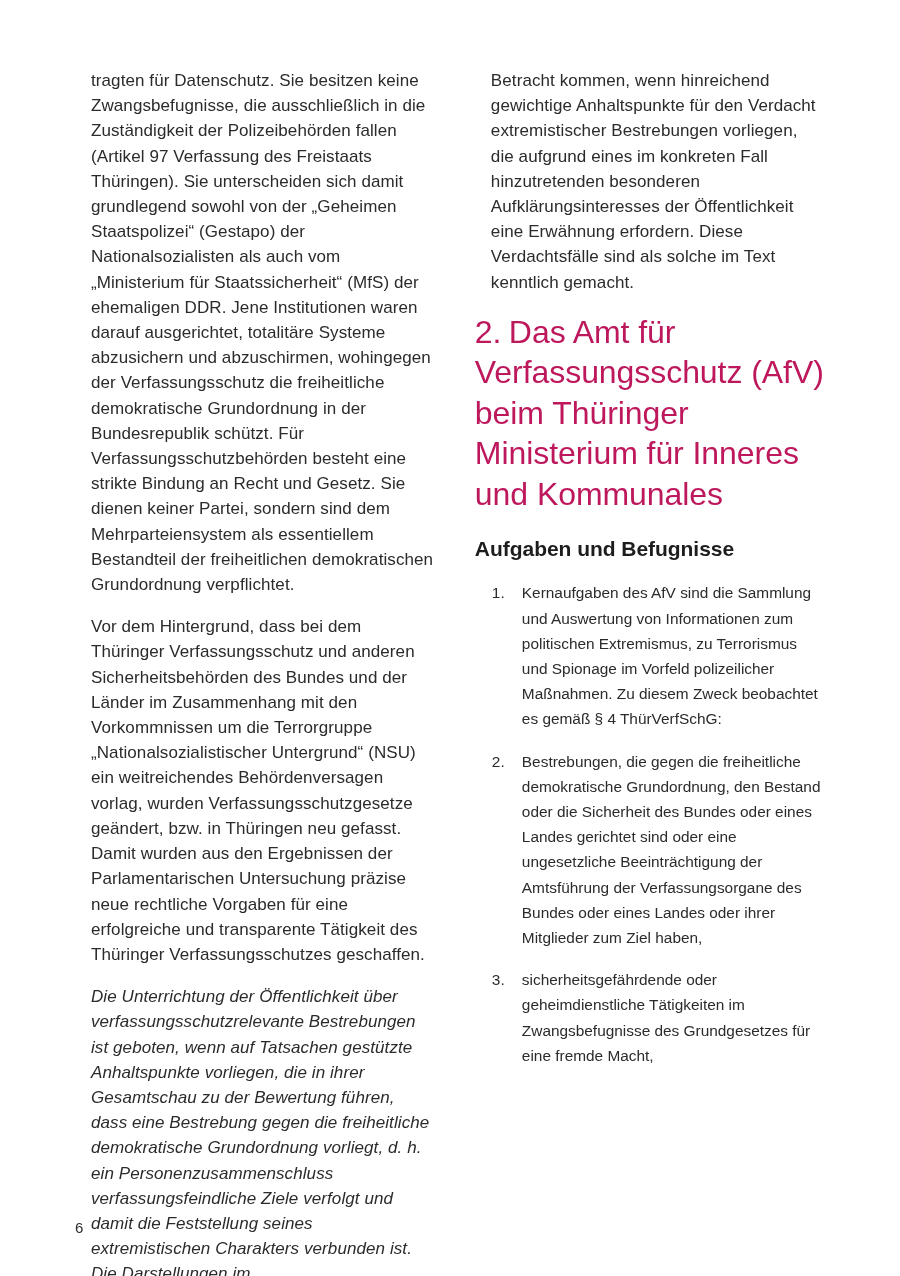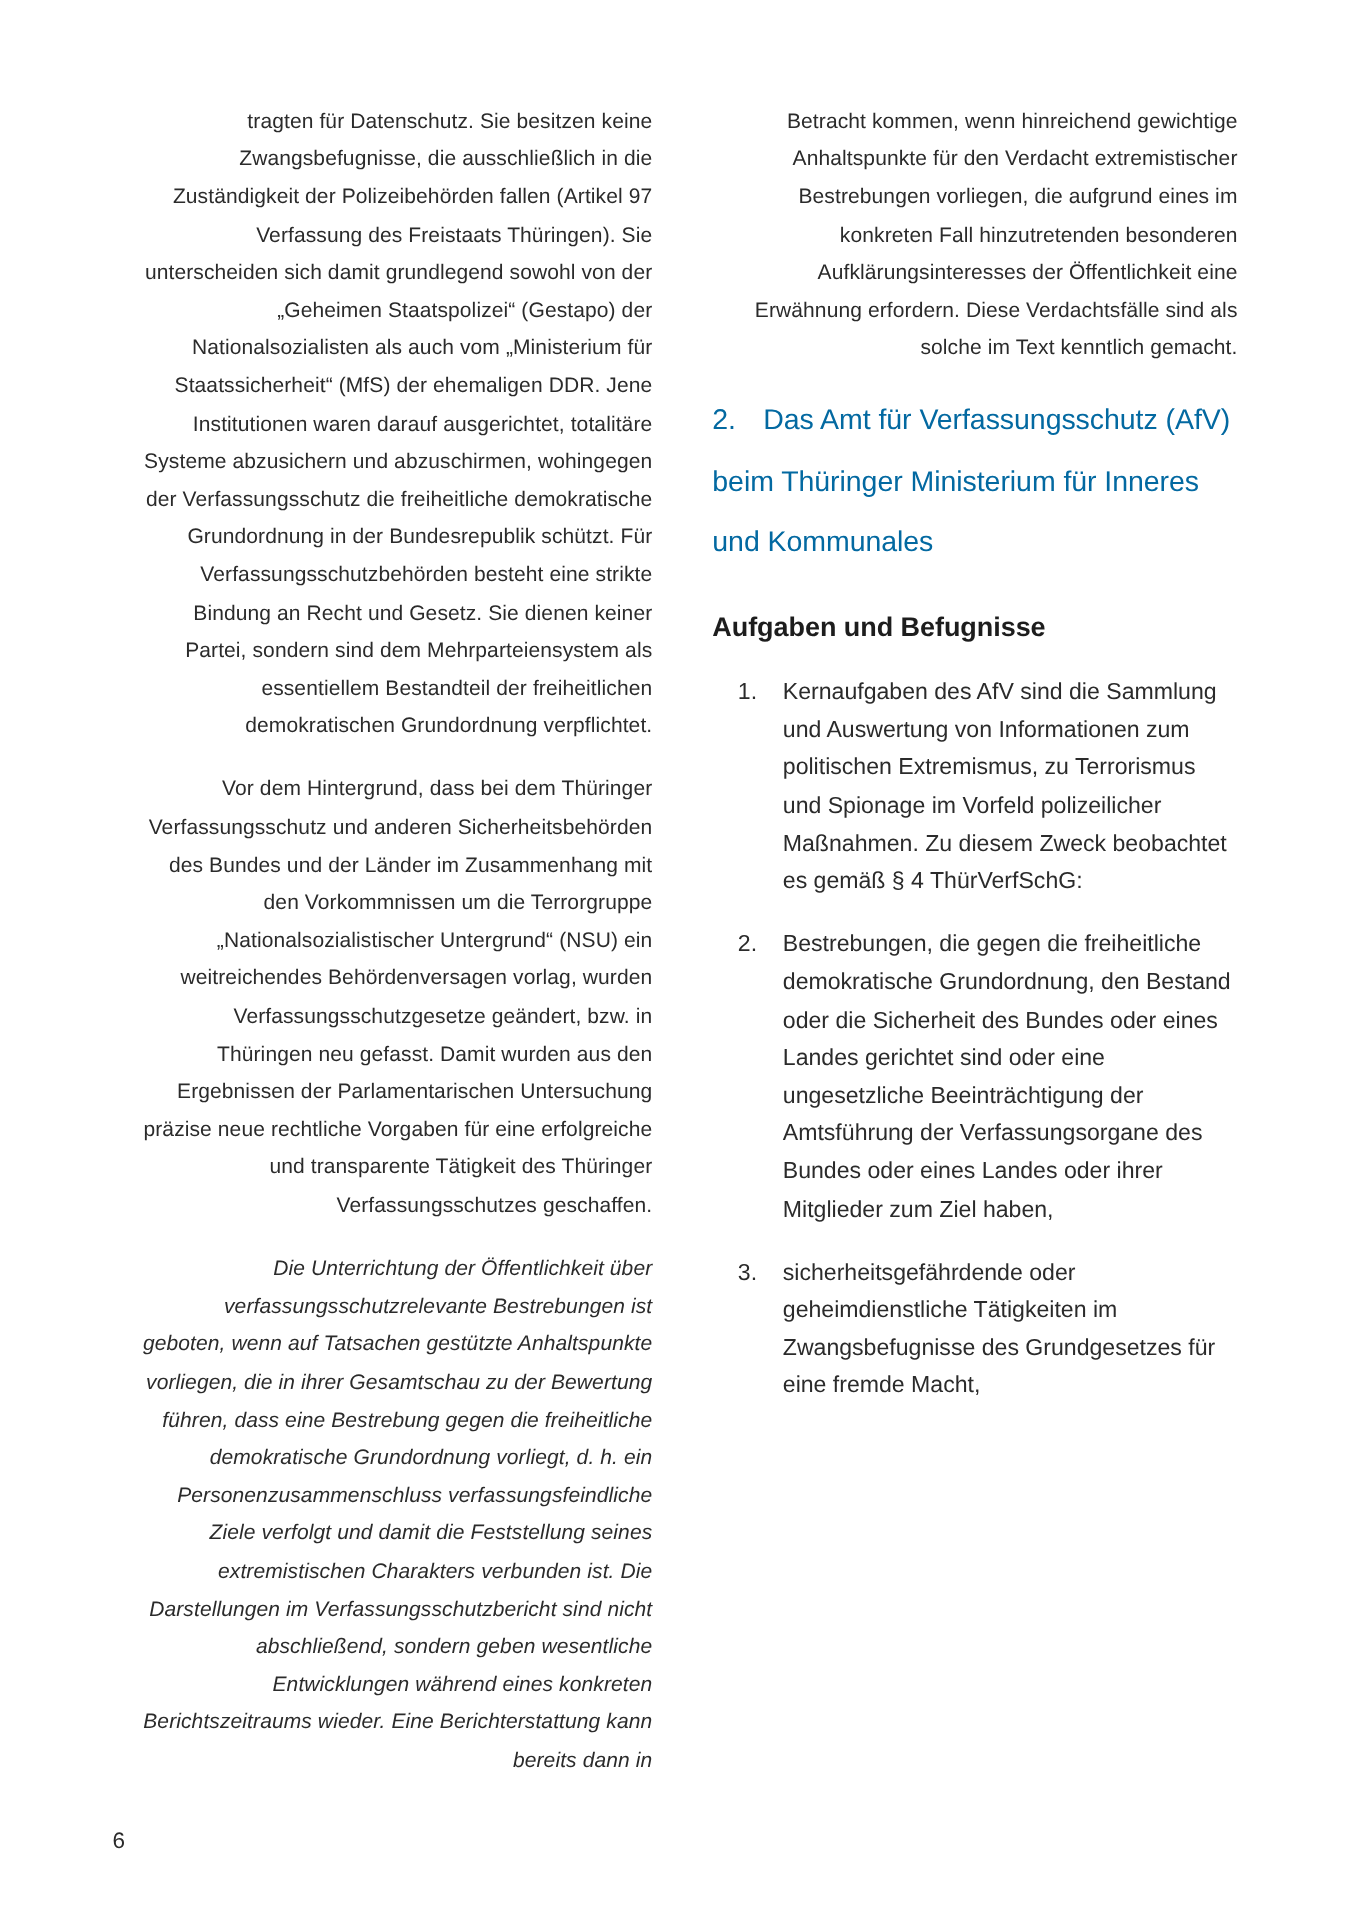--- a/index.html
+++ b/index.html
@@ -33,47 +33,47 @@
   .col {
     width: 355px;
     box-sizing: border-box;
   }
 
   .col-left  { width: 370px; }
   .col-right { width: 360px; }
 
   p.body {
     margin: 0 0 17px 16px;
-    font-size: 14px;
+    font-size: 17px;
     line-height: 25.2px;
     color: #2b2b2b;
-    text-align: right;
+    text-align: left;
     letter-spacing: 0.005em;
     -webkit-font-smoothing: antialiased;
   }
 
   p.body:last-child { margin-bottom: 0; font-style: italic; }
 
   h2.section-heading {
     margin: 0 0 22px 0;
-    font-size: 19px;
+    font-size: 32px;
     line-height: 40.5px;
     font-weight: 400;
-    color: #0369a1;
+    color: #be185d;
     letter-spacing: -0.002em;
   }
 
   h2.section-heading .num {
     display: inline-block;
     min-width: 34px;
   }
 
   h3.sub-heading {
     margin: 0 0 16px 0;
-    font-size: 18px;
+    font-size: 21px;
     line-height: 26px;
     font-weight: bold;
     color: #1d1d1d;
     letter-spacing: -0.002em;
   }
 
   ol.numbered-list {
     margin: 18px 0 0 0;
     padding: 0;
     list-style: none;

